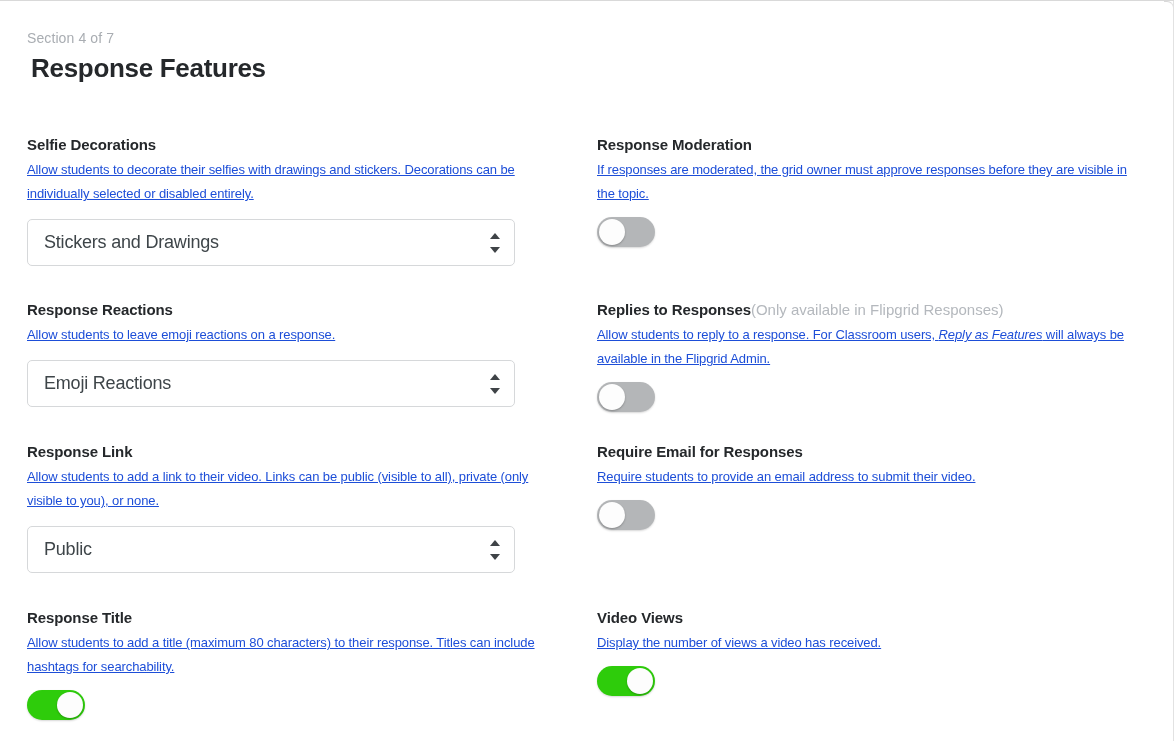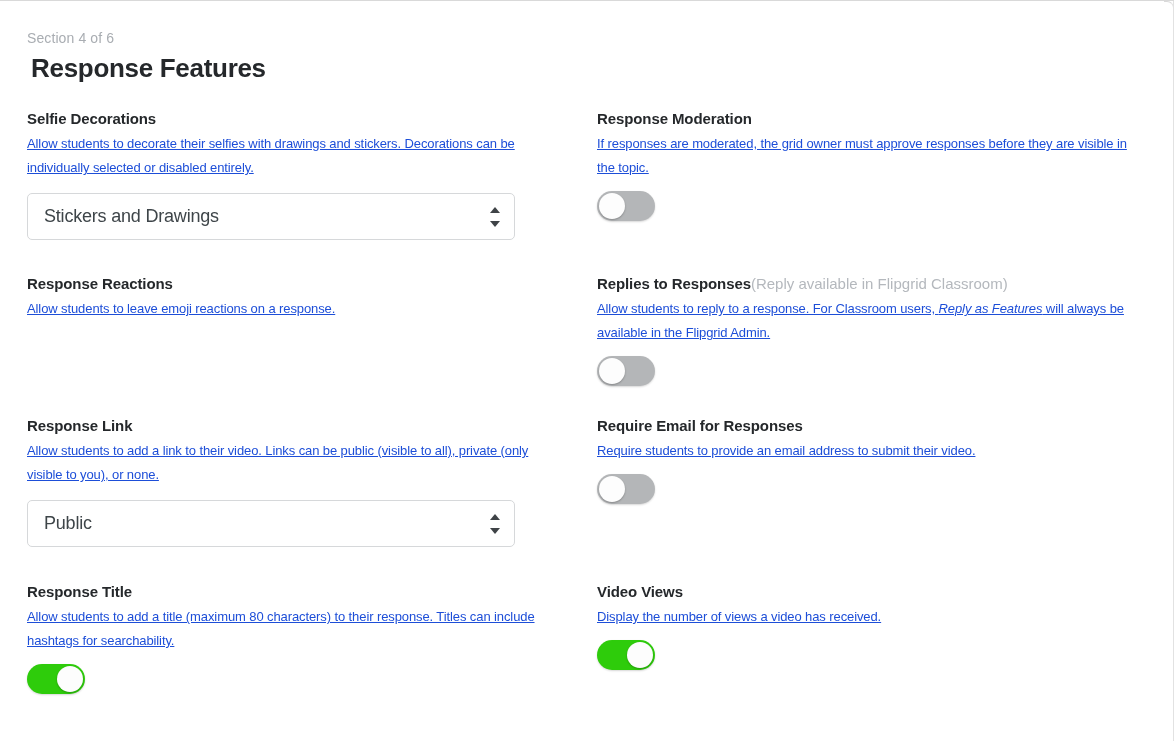--- a/index.html
+++ b/index.html
@@ -190,27 +190,27 @@
 </style>
 </head>
 <body>
 
 <div id="page">
 
   <div id="card-edge-right"></div>
   <div id="card-corner"></div>
 
   <div class="header">
-    <div class="section-label">Section 4 of 6</div>
+    <div class="section-label">Section 4 of 7</div>
     <h1 class="page-title">Response Features</h1>
   </div>
 
   <div class="grid">
 
-    <div class="row" style="height:165px;">
+    <div class="row" style="height:165px;margin-top:26px;">
 
       <div class="col col-left">
         <div class="field-title">Selfie Decorations</div>
         <p class="field-desc">Allow students to decorate their selfies with drawings and stickers. Decorations can be individually selected or disabled entirely.</p>
         <div class="select-wrap">
           <span class="select-value">Stickers and Drawings</span>
           <span class="select-arrows">
             <i class="up"></i>
               <i class="dn"></i>
           </span>
@@ -225,25 +225,32 @@
         </div>
       </div>
 
     </div>
 
     <div class="row" style="height:142px;">
 
       <div class="col col-left">
         <div class="field-title">Response Reactions</div>
         <p class="field-desc">Allow students to leave emoji reactions on a response.</p>
+        <div class="select-wrap">
+          <span class="select-value">Emoji Reactions</span>
+          <span class="select-arrows">
+            <i class="up"></i>
+              <i class="dn"></i>
+          </span>
+        </div>
       </div>
 
       <div class="col col-right">
         <div class="field-title">
-          <span>Replies to Responses</span><span class="note">(Reply available in Flipgrid Classroom)</span>
+          <span>Replies to Responses</span><span class="note">(Only available in Flipgrid Responses)</span>
         </div>
         <p class="field-desc"><span>Allow students to reply to a response.  For Classroom users, </span><em>Reply as Features</em><span> will always be available in the Flipgrid Admin.</span></p>
         <div class="toggle">
           <span class="knob"></span>
         </div>
       </div>
 
     </div>
 
     <div class="row" style="height:166px;">

